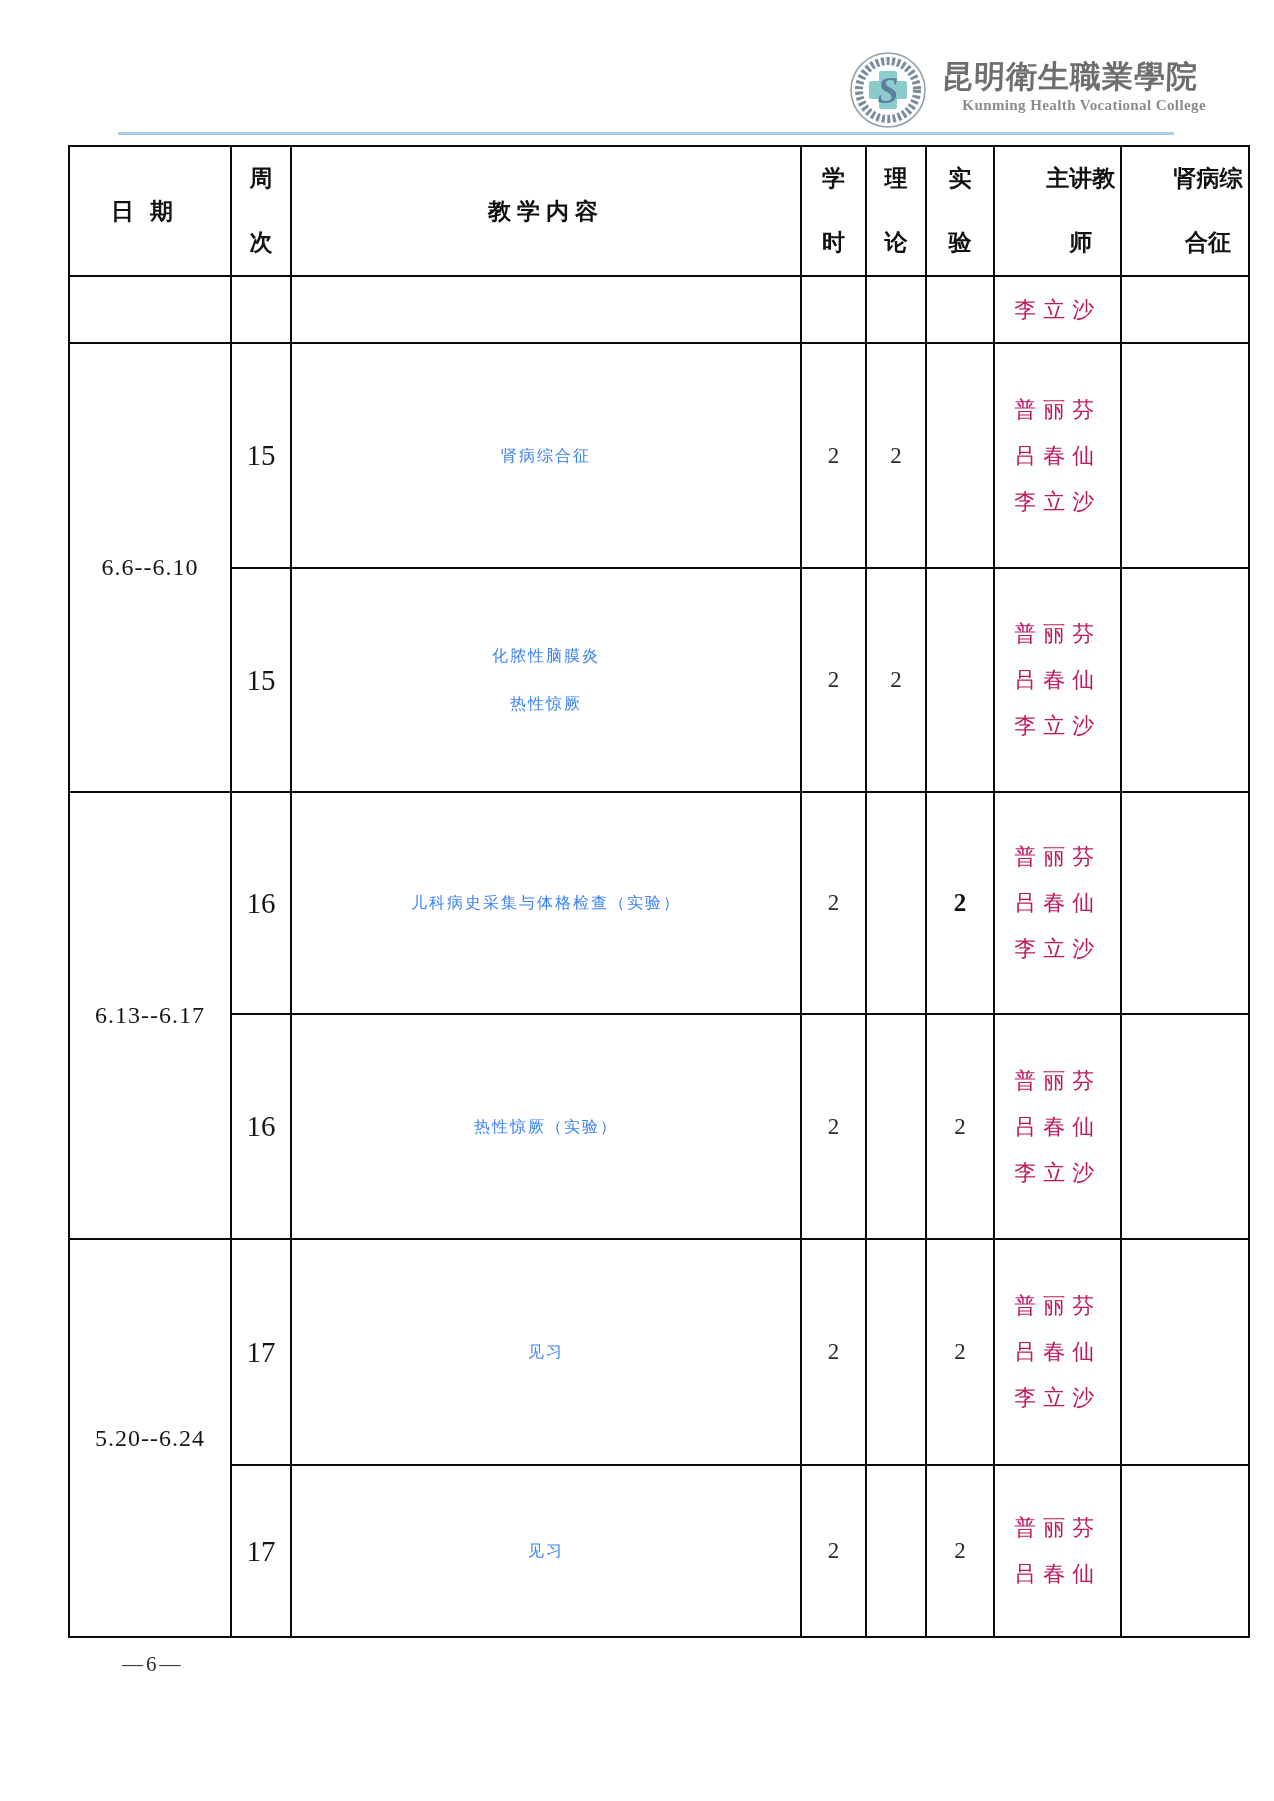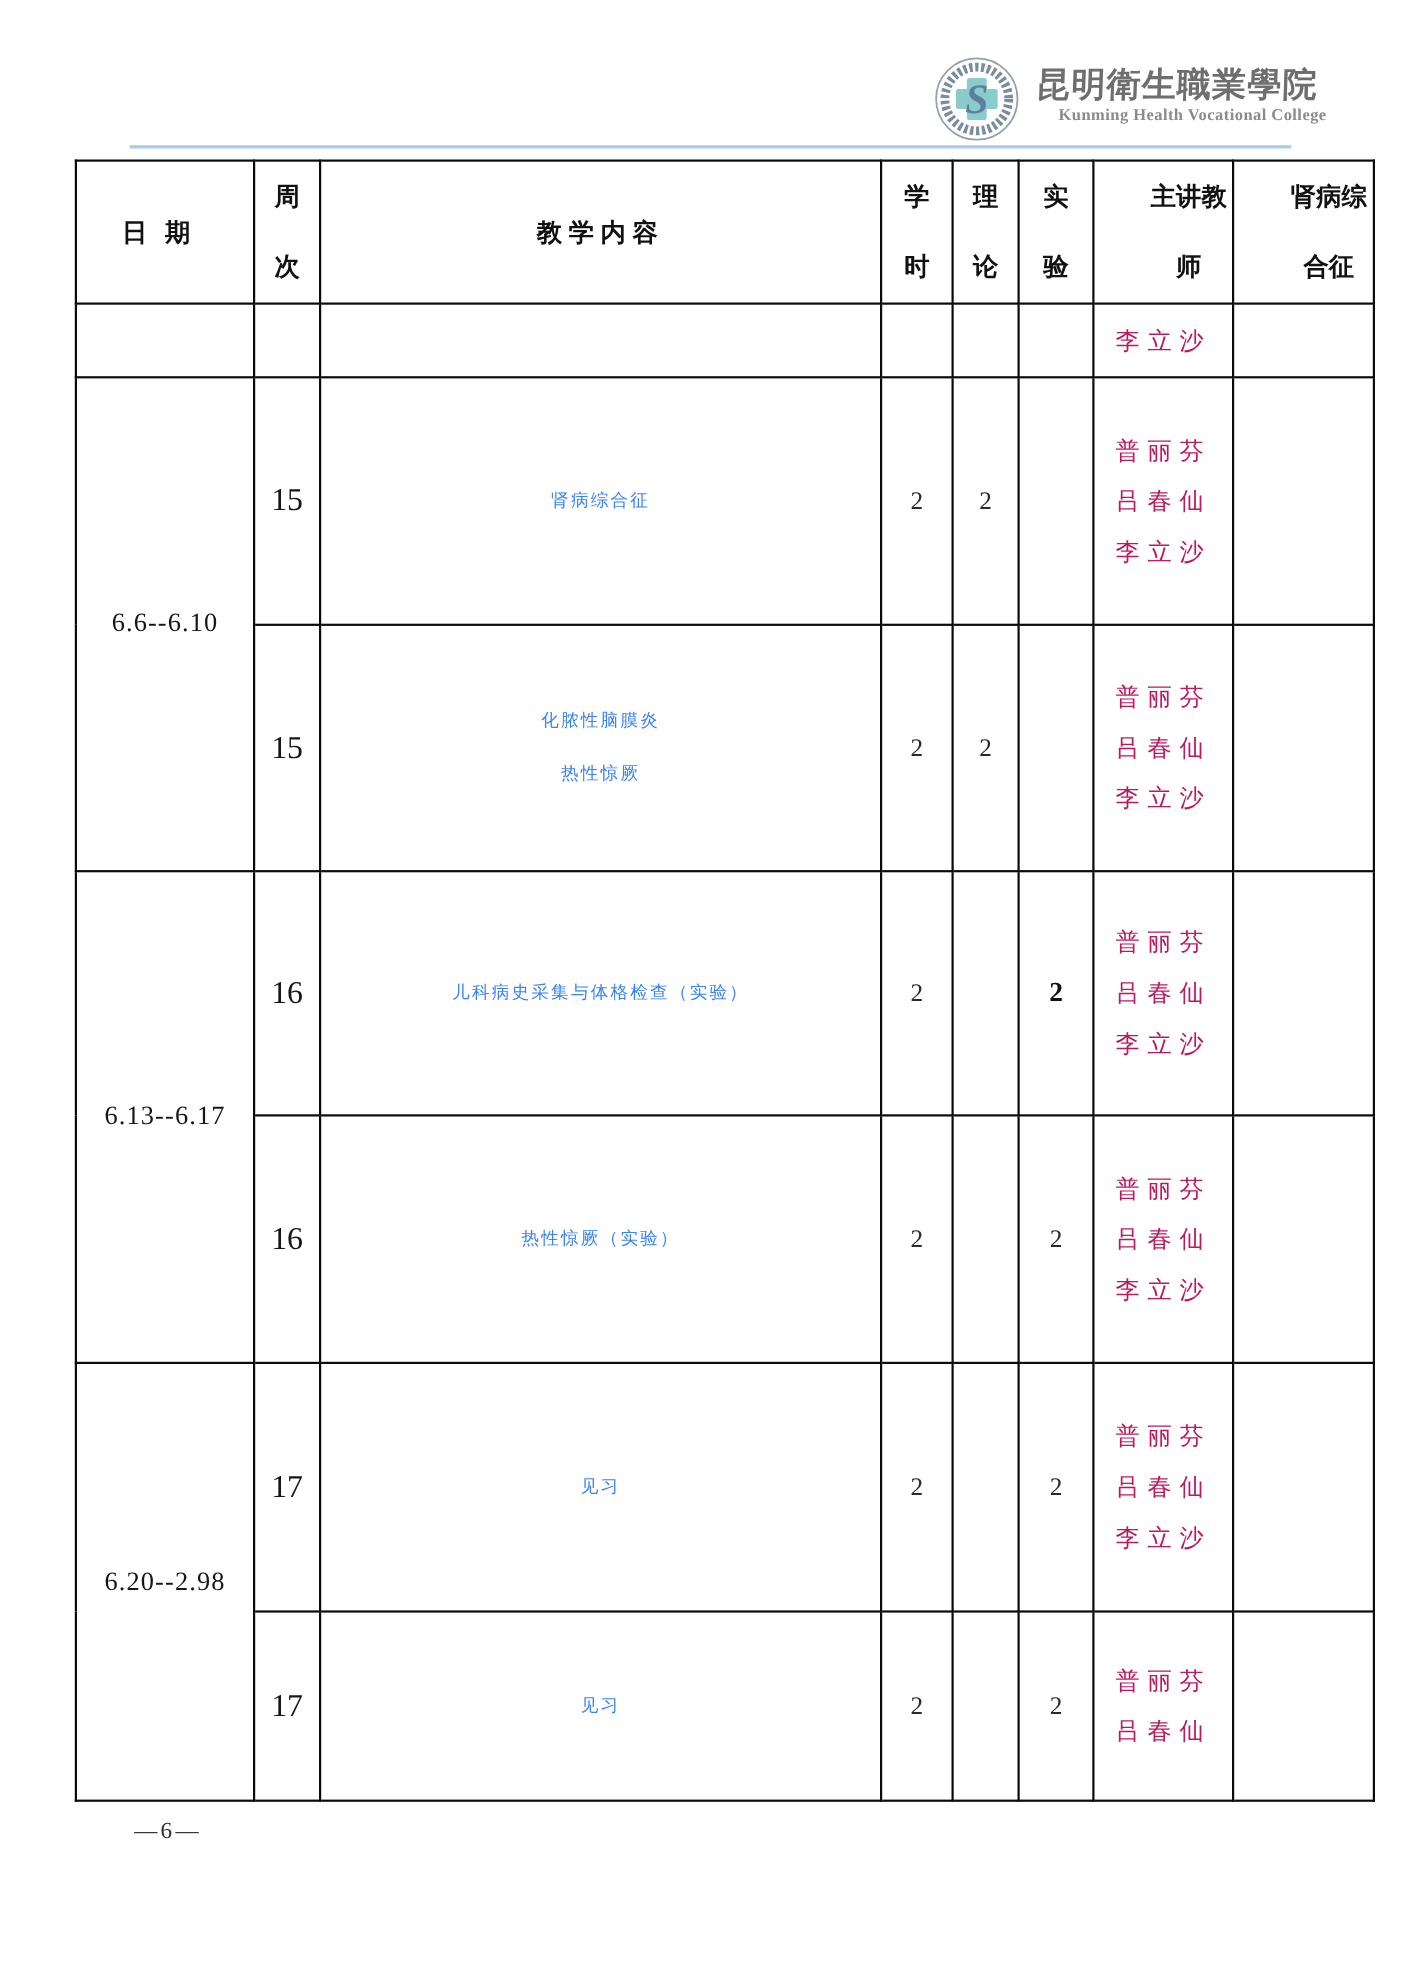--- a/index.html
+++ b/index.html
@@ -161,21 +161,21 @@
       <td class="c-num">2</td>
       <td class="c-num"></td>
       <td class="c-num">2</td>
       <td class="c-teach">普丽芬
 吕春仙
 李立沙</td>
       <td class="c-teach"></td>
     </tr>
 
     <tr class="rh-f">
-      <td class="c-date" rowspan="2">6.20--2.98</td>
+      <td class="c-date" rowspan="2">5.20--6.24</td>
       <td class="c-week">17</td>
       <td class="c-content">见习</td>
       <td class="c-num">2</td>
       <td class="c-num"></td>
       <td class="c-num">2</td>
       <td class="c-teach">普丽芬
 吕春仙
 李立沙</td>
       <td class="c-teach"></td>
     </tr>

